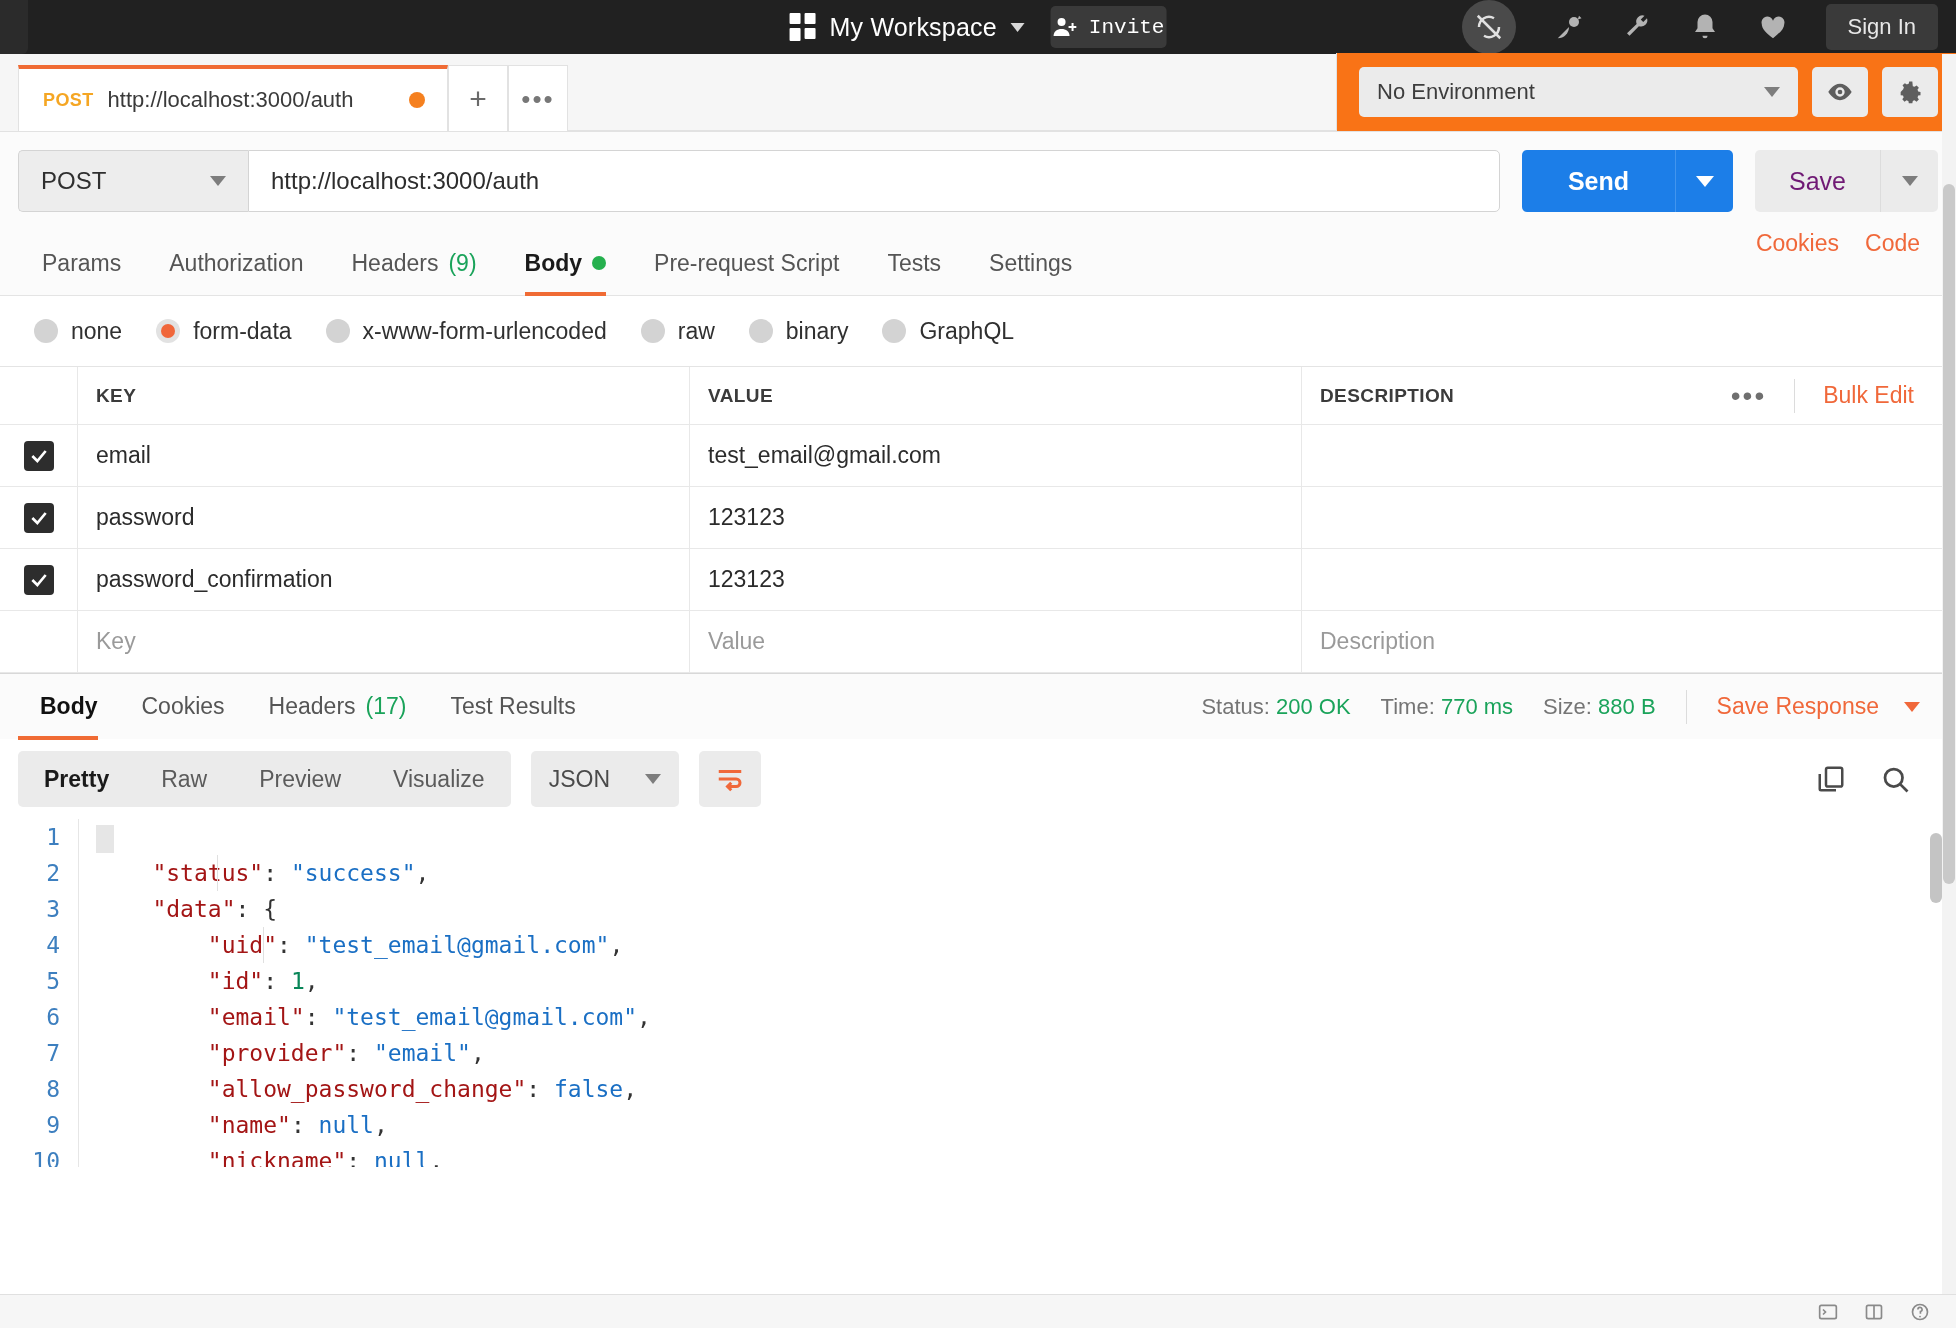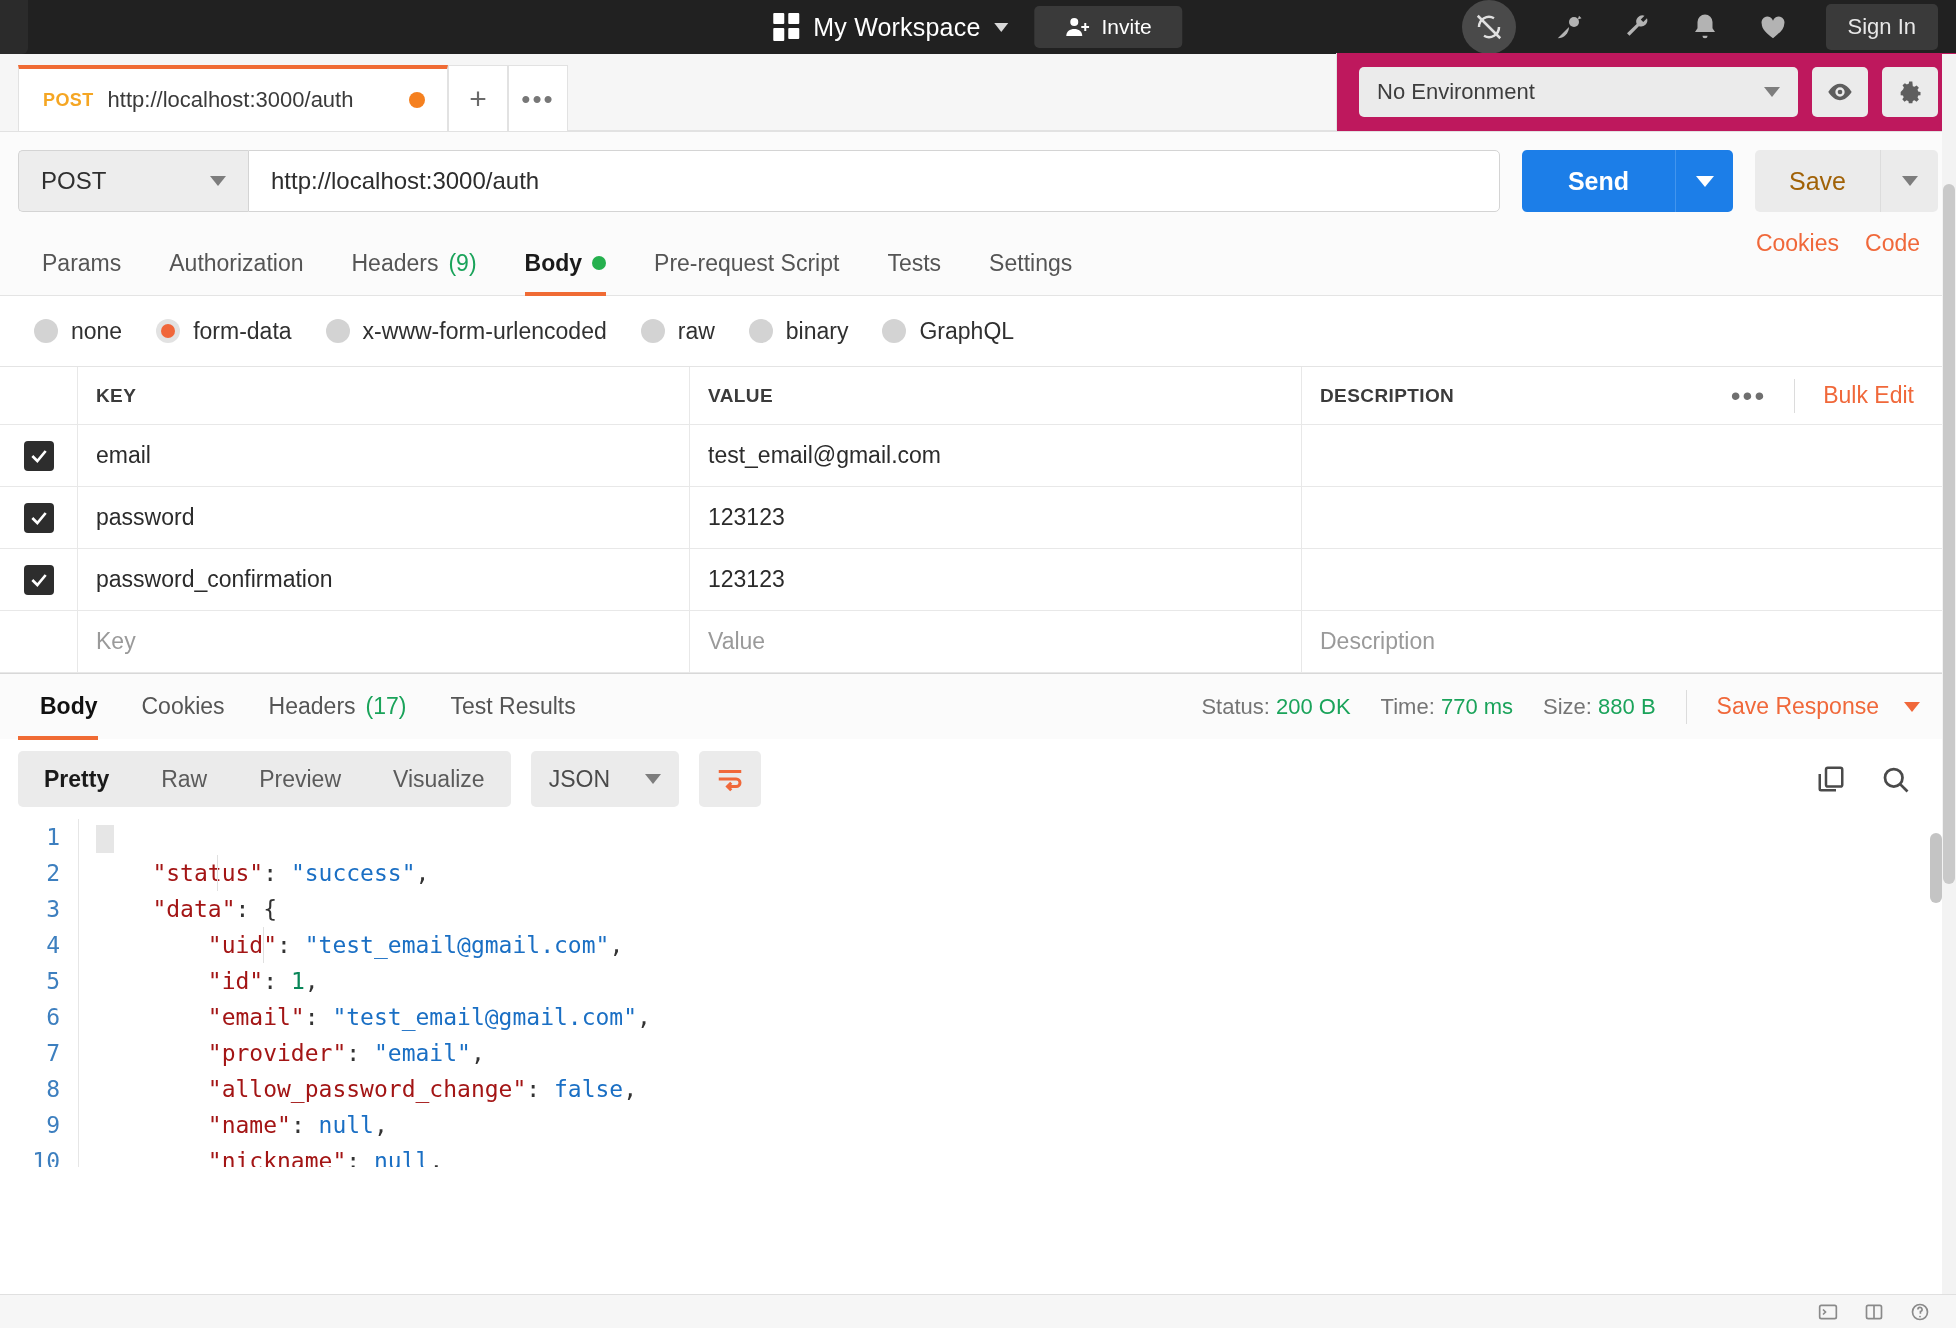--- a/index.html
+++ b/index.html
@@ -26,23 +26,24 @@
   .ws-group { display: flex; align-items: center; gap: 14px; cursor: pointer; }
   .grid-icon { display: grid; grid-template-columns: 11px 11px; grid-gap: 4px; }
   .grid-icon i { display: block; width: 11px; height: 11px; background: #fff; border-radius: 1px; }
   .grid-icon i:nth-child(3) { height: 13px; }
   .ws-title { font-size: 25px; color: #fff; letter-spacing: .2px; }
   .caret-down {
     width: 0; height: 0; border-left: 7px solid transparent;
     border-right: 7px solid transparent; border-top: 9px solid #d8d8d8;
   }
   .invite-btn {
-    background: #3a3a3a; border-radius: 5px; padding: 9px 31px;
+    background: #3a3a3a; border-radius: 5px; padding: 9px 2px;
     display: flex; align-items: center; gap: 12px; font-size: 21px; color: #fff;
     cursor: pointer;
+    font-family: Liberation Mono, monospace;
   }
   .topbar-right {
     position: absolute; right: 0; top: 0; height: 54px;
     display: flex; align-items: center; gap: 38px; padding-right: 18px;
   }
   .ticon { width: 30px; height: 30px; fill: #b3b3b3; }
   .sync-circle {
     width: 54px; height: 54px; border-radius: 50%; background: #4a4a4a;
     display: flex; align-items: center; justify-content: center;
   }
@@ -70,21 +71,21 @@
     width: 60px; height: 66px; background: #fff; border: 1px solid #e2e2e2;
     border-bottom: none; display: flex; align-items: center; justify-content: center;
     cursor: pointer; font-size: 30px; color: #6a6a6a;
   }
   .dots-h { letter-spacing: 2px; font-size: 26px; color: #777; line-height: 10px; }
   .tab-fill { flex: 1; height: 78px; border-bottom: 1px solid #e2e2e2; }
 
   .env-zone {
     width: 620px; height: 78px; border-left: 1px solid #e2e2e2;
     display: flex; align-items: center; gap: 14px; padding: 0 18px 0 22px;
-    background: #be185d;
+    background: #f97316;
   }
   .env-select {
     flex: 1; height: 50px; background: #ebebeb; border-radius: 5px;
     display: flex; align-items: center; justify-content: space-between;
     padding: 0 18px; font-size: 22px; color: #3d3d3d; cursor: pointer;
   }
   .sq-btn {
     width: 56px; height: 50px; background: #ebebeb; border-radius: 5px;
     display: flex; align-items: center; justify-content: center; cursor: pointer;
   }
@@ -116,21 +117,21 @@
     background: #1c7ee8; width: 58px; height: 62px; border-radius: 0 5px 5px 0;
     display: flex; align-items: center; justify-content: center; cursor: pointer;
     border-left: 1px solid #4295ee;
   }
   .caret-w { width: 0; height: 0; border-left: 9px solid transparent;
     border-right: 9px solid transparent; border-top: 11px solid #fff; }
   .caret-g { width: 0; height: 0; border-left: 8px solid transparent;
     border-right: 8px solid transparent; border-top: 10px solid #7d7d7d; }
   .save-wrap { display: flex; margin-left: 22px; }
   .save-btn {
-    background: #ebebeb; color: #a16207; font-size: 25px;
+    background: #ebebeb; color: #701a75; font-size: 25px;
     height: 62px; padding: 0 34px; display: flex; align-items: center;
     border-radius: 5px 0 0 5px; cursor: pointer; text-align: center;
   }
   .save-caret {
     background: #ebebeb; width: 58px; height: 62px; border-radius: 0 5px 5px 0;
     display: flex; align-items: center; justify-content: center; cursor: pointer;
     border-left: 1px solid #dcdcdc;
   }
 
   

